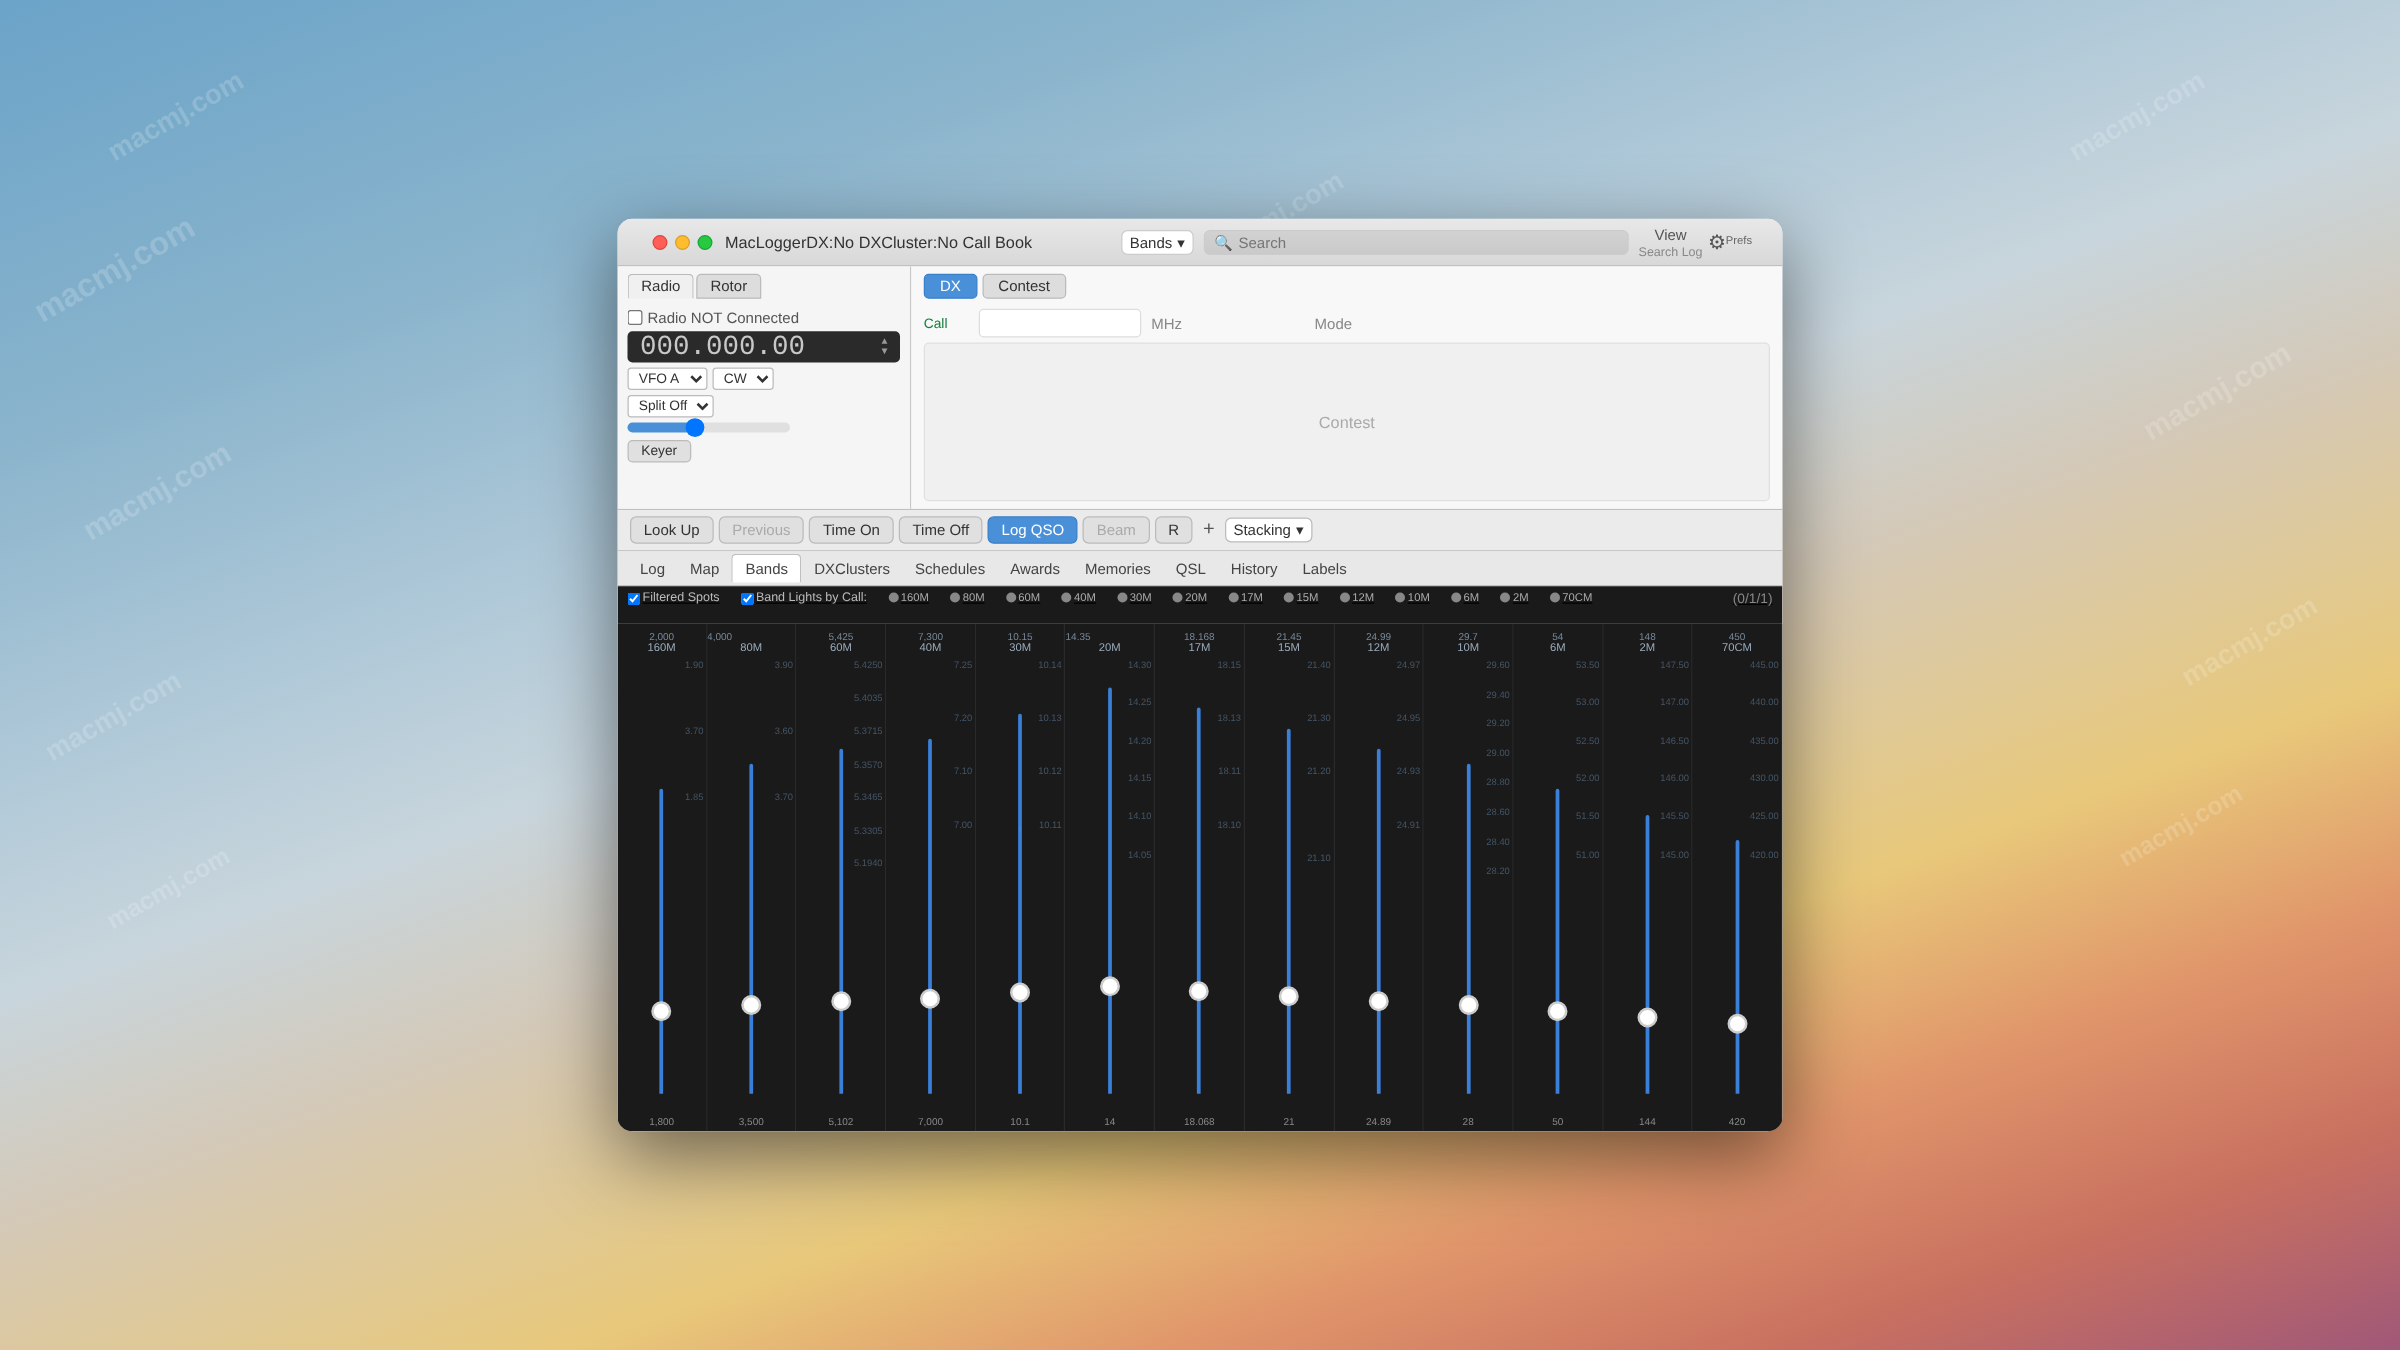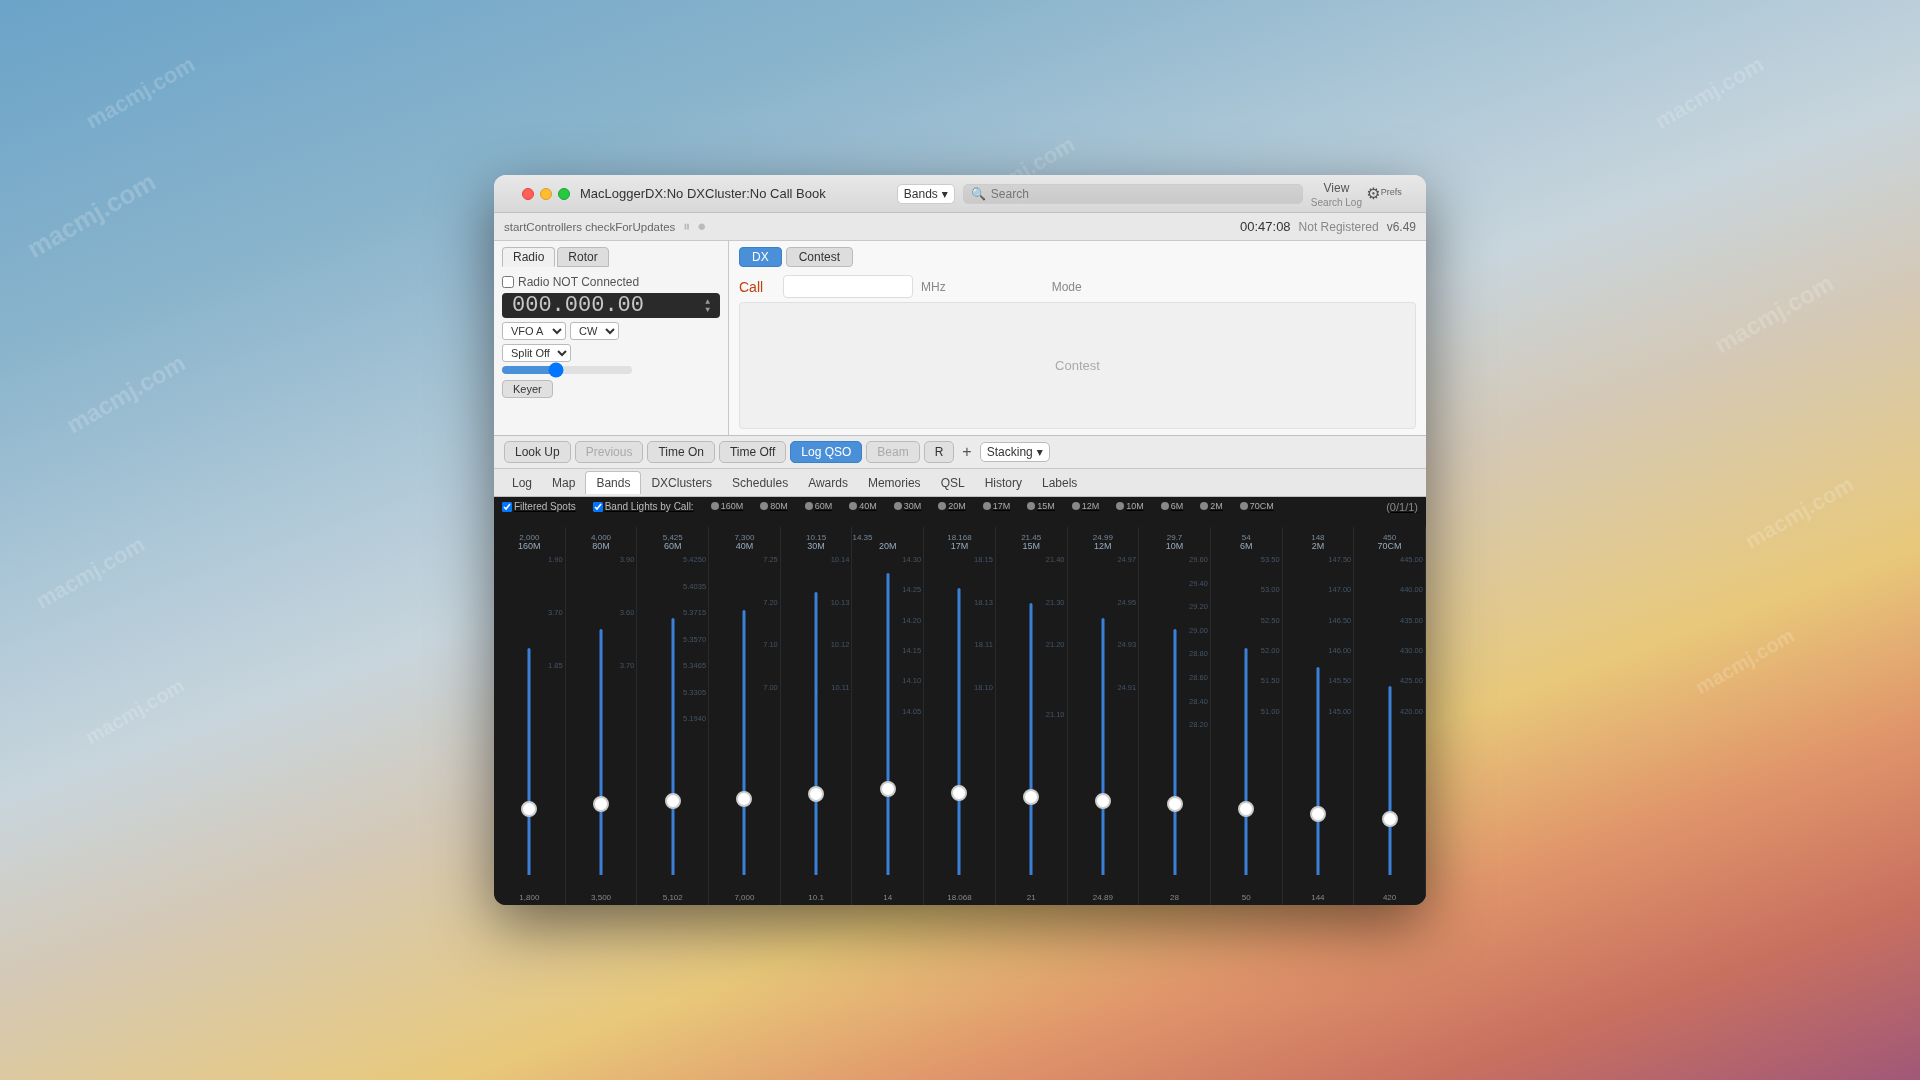--- a/index.html
+++ b/index.html
@@ -286,22 +286,22 @@
       background: #4a90d9;
       color: white;
       border-color: #3a80c9;
     }
     .log-row {
       display: flex;
       align-items: center;
       gap: 8px;
     }
     .log-label {
-      font-size: 14px;
-      color: #c2410c;
+      font-size: 11px;
+      color: #15803d;
       width: 36px;
     }
     .log-input {
       flex: 1;
       border: 1px solid #ddd;
       border-radius: 4px;
       padding: 3px 6px;
       font-size: 13px;
       background: white;
       outline: none;
@@ -514,28 +514,20 @@
         <span style="font-size:10px;color:#888">Search Log</span>
       </div>
       <div class="prefs-btn">
         <span style="font-size:16px">⚙</span>
         <br>
         <span style="font-size:9px;color:#666;display:block;text-align:center;margin-top:-4px">Prefs</span>
       </div>
     </div>
   </div>
 
-  <div class="toolbar">
-    <span class="toolbar-label">startControllers checkForUpdates</span>
-    <span style="color:#bbb;font-size:14px">⏸</span>
-    <span style="color:#bbb;font-size:14px">⏺</span>
-    <span class="toolbar-time" style="margin-left:auto">00:47:08</span>
-    <span class="toolbar-status">Not Registered</span>
-    <span class="toolbar-version">v6.49</span>
-  </div>
 
   <div class="main-content">
 
     <div class="top-panel">
 
       <div class="radio-panel">
         <div class="radio-tabs">
           <div class="radio-tab active">Radio</div>
           <div class="radio-tab">Rotor</div>
         </div>
@@ -689,21 +681,21 @@
           <div style="color: rgb(119, 136, 153); font-size: 8px; text-align: center; padding: 3px 0px; position: absolute; top: 3px; left: 0px; right: 0px;">2,000</div>
           <div style="color: rgb(153, 170, 187); font-size: 9px; text-align: center; position: absolute; top: 14px; left: 0px; right: 0px;">160M</div>
           <div style="position: absolute; right: 2px; top: 28px; font-size: 7.5px; color: rgb(68, 85, 102); white-space: nowrap;">1.90</div>
           <div style="position: absolute; right: 2px; top: 81.125px; font-size: 7.5px; color: rgb(68, 85, 102); white-space: nowrap;">3.70</div>
           <div style="position: absolute; right: 2px; top: 134.25px; font-size: 7.5px; color: rgb(68, 85, 102); white-space: nowrap;">1.85</div>
           <div style="position: absolute; bottom: 30px; left: 50%; transform: translateX(-50%); width: 3px; height: 60%; background: rgb(58, 128, 217); border-radius: 2px 2px 0px 0px;"></div>
           <div style="position: absolute; bottom: 88px; left: 50%; transform: translateX(-50%); width: 16px; height: 16px; border-radius: 50%; background: white; border: 2px solid rgb(204, 204, 204); cursor: pointer; z-index: 2;"></div>
           <div style="position: absolute; bottom: 3px; left: 0px; right: 0px; font-size: 8px; color: rgb(136, 136, 136); text-align: center;">1,800</div>
         </div>
         <div class="band-col" style="position: relative; flex: 1 1 0%; background: rgb(26, 26, 26); border-right: 1px solid rgb(42, 42, 42); overflow: hidden;">
-          <div style="color: rgb(119, 136, 153); font-size: 8px; text-align: center; padding: 3px 0px; position: absolute; top: 3px; left: 0px; right: 0px;">4,000</div>
+          <div style="color: rgb(119, 136, 153); font-size: 8px; text-align: left; padding: 3px 0px; position: absolute; top: 3px; left: 0px; right: 0px;">4,000</div>
           <div style="color: rgb(153, 170, 187); font-size: 9px; text-align: center; position: absolute; top: 14px; left: 0px; right: 0px;">80M</div>
           <div style="position: absolute; right: 2px; top: 28px; font-size: 7.5px; color: rgb(68, 85, 102); white-space: nowrap;">3.90</div>
           <div style="position: absolute; right: 2px; top: 81.125px; font-size: 7.5px; color: rgb(68, 85, 102); white-space: nowrap;">3.60</div>
           <div style="position: absolute; right: 2px; top: 134.25px; font-size: 7.5px; color: rgb(68, 85, 102); white-space: nowrap;">3.70</div>
           <div style="position: absolute; bottom: 30px; left: 50%; transform: translateX(-50%); width: 3px; height: 65%; background: rgb(58, 128, 217); border-radius: 2px 2px 0px 0px;"></div>
           <div style="position: absolute; bottom: 93px; left: 50%; transform: translateX(-50%); width: 16px; height: 16px; border-radius: 50%; background: white; border: 2px solid rgb(204, 204, 204); cursor: pointer; z-index: 2;"></div>
           <div style="position: absolute; bottom: 3px; left: 0px; right: 0px; font-size: 8px; color: rgb(136, 136, 136); text-align: center;">3,500</div>
         </div>
         <div class="band-col" style="position: relative; flex: 1 1 0%; background: rgb(26, 26, 26); border-right: 1px solid rgb(42, 42, 42); overflow: hidden;">
           <div style="color: rgb(119, 136, 153); font-size: 8px; text-align: center; padding: 3px 0px; position: absolute; top: 3px; left: 0px; right: 0px;">5,425</div>

